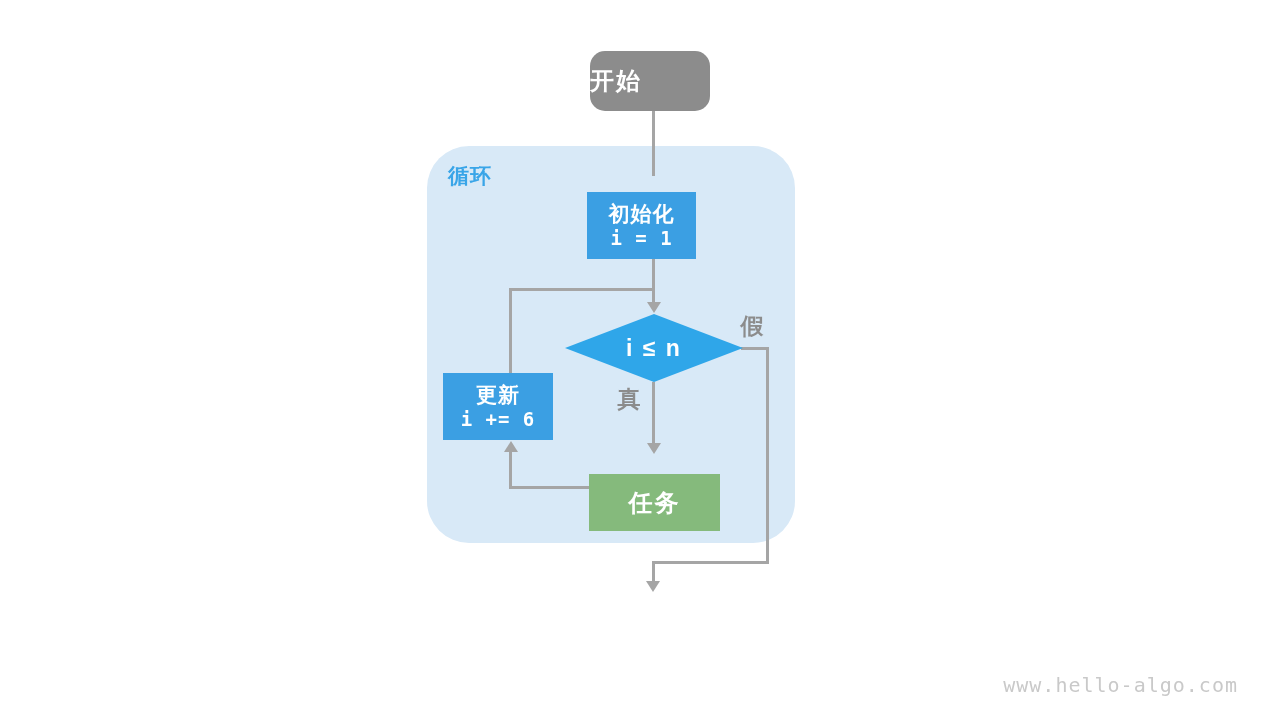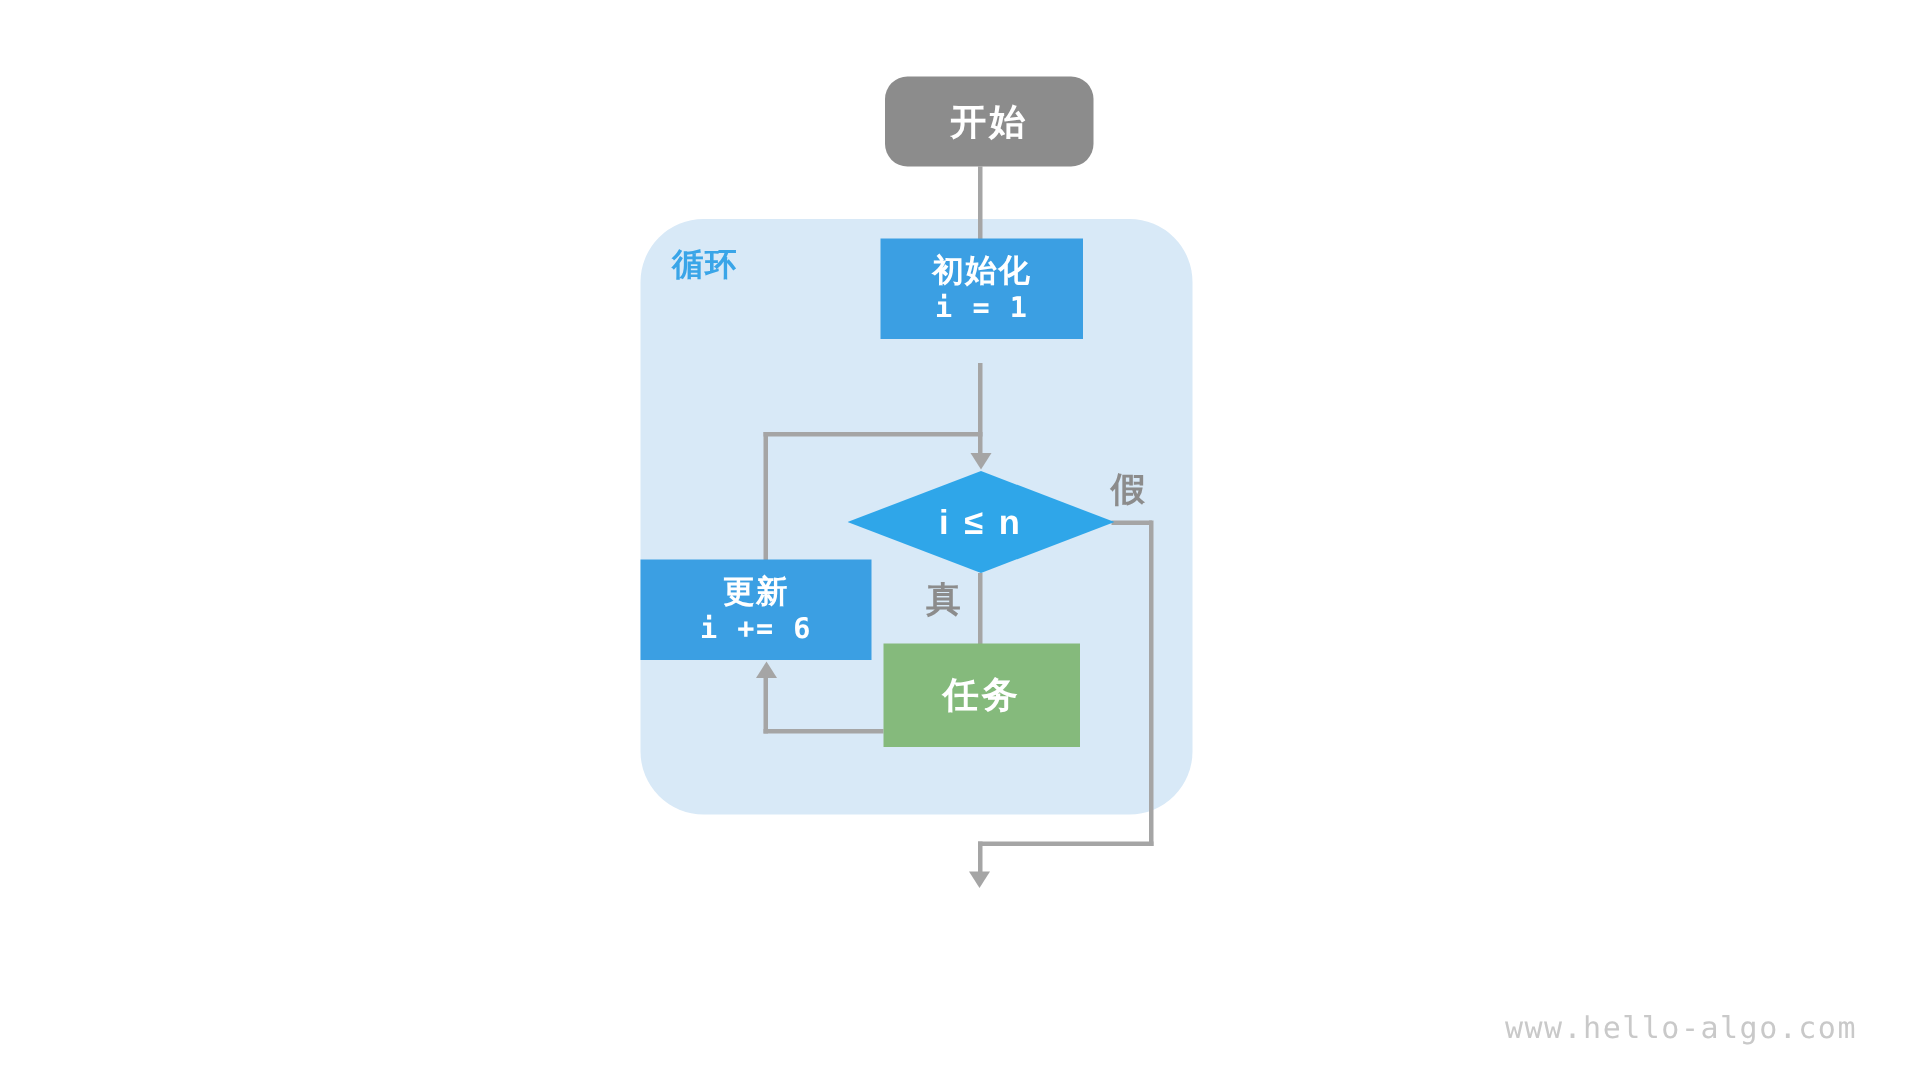--- a/index.html
+++ b/index.html
@@ -17,35 +17,35 @@
   body{background:#ffffff;font-family:"Liberation Sans","DejaVu Sans",sans-serif;}
   .canvas{position:relative;width:1280px;height:720px;background:#ffffff;overflow:hidden;}
 
   
   .loop-container{position:absolute;left:427px;top:146px;width:368px;height:397px;
     background:var(--container-bg);border-radius:42px;}
   .loop-label{position:absolute;left:448px;top:162px;font-size:21px;font-weight:700;
     color:var(--label-blue);letter-spacing:1px;}
 
   
-  .terminal{position:absolute;width:139px;height:60px;border-radius:15px;
+  .terminal{position:absolute;width:120px;height:60px;border-radius:15px;
     background:var(--node-gray);color:#ffffff;display:flex;align-items:center;
-    justify-content:center;font-size:24px;font-weight:700;letter-spacing:2px;}
+    justify-content:flex-start;font-size:24px;font-weight:700;letter-spacing:2px;}
   .node-start{left:590px;top:51px;}
   .node-end{left:589px;top:592px;}
 
   
   .proc{position:absolute;color:#ffffff;display:flex;flex-direction:column;
     align-items:center;justify-content:center;line-height:1.25;}
   .proc .zh{font-size:21px;font-weight:700;letter-spacing:1px;}
   .proc .code{font-family:"DejaVu Sans Mono","Liberation Mono",monospace;
     font-size:19px;font-weight:700;letter-spacing:1px;}
-  .node-init{left:587px;top:159px;width:135px;height:67px;background:var(--box-blue);text-align:right;}
-  .node-update{left:427px;top:373px;width:154px;height:67px;background:var(--box-blue);}
-  .node-task{left:589px;top:429px;width:131px;height:69px;background:var(--task-green);text-align:center;}
+  .node-init{left:587px;top:192px;width:109px;height:67px;background:var(--box-blue);text-align:right;}
+  .node-update{left:443px;top:373px;width:110px;height:67px;background:var(--box-blue);}
+  .node-task{left:589px;top:474px;width:131px;height:57px;background:var(--task-green);text-align:center;}
   .node-task .zh{font-size:24px;letter-spacing:2px;}
 
   
   .diamond{position:absolute;left:565px;top:314px;width:178px;height:68px;
     background:var(--diamond-blue);
     clip-path:polygon(50% 0%,100% 50%,50% 100%,0% 50%);
     display:flex;align-items:center;justify-content:center;color:#ffffff;}
   .diamond .code{font-family:Liberation Sans, sans-serif;
     font-size:23px;font-weight:700;letter-spacing:2px;}
 

